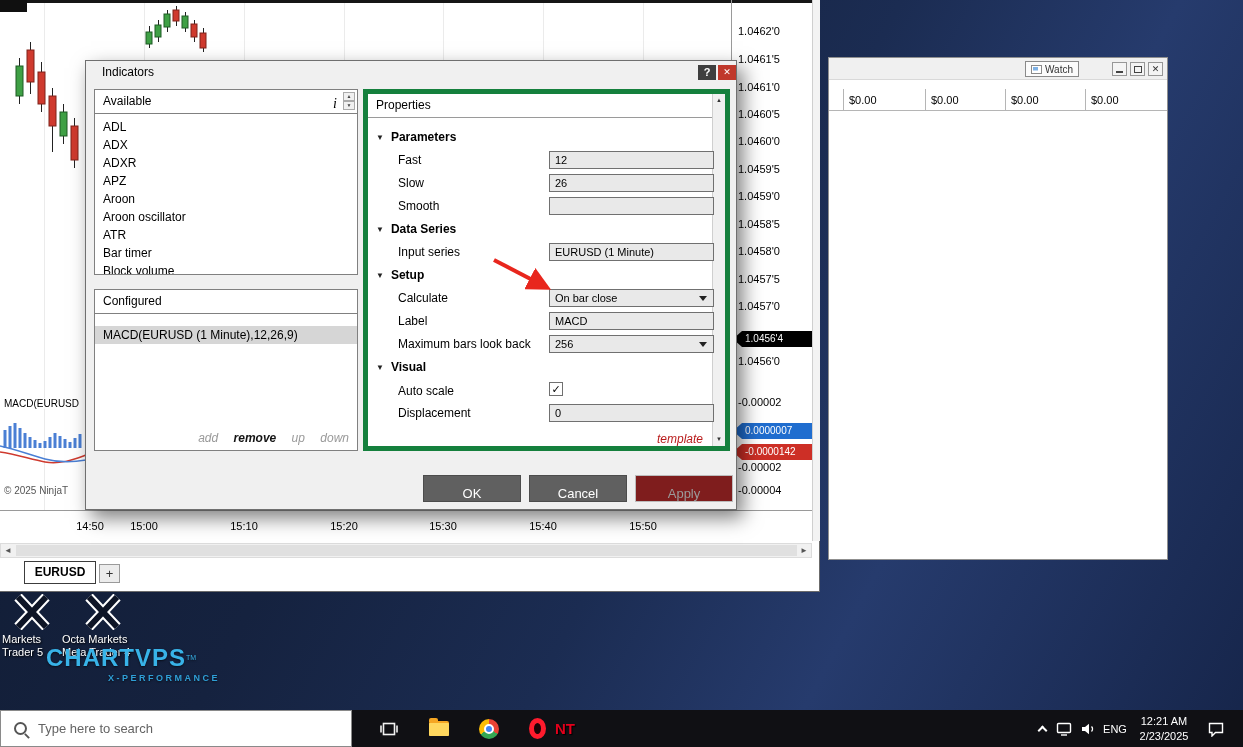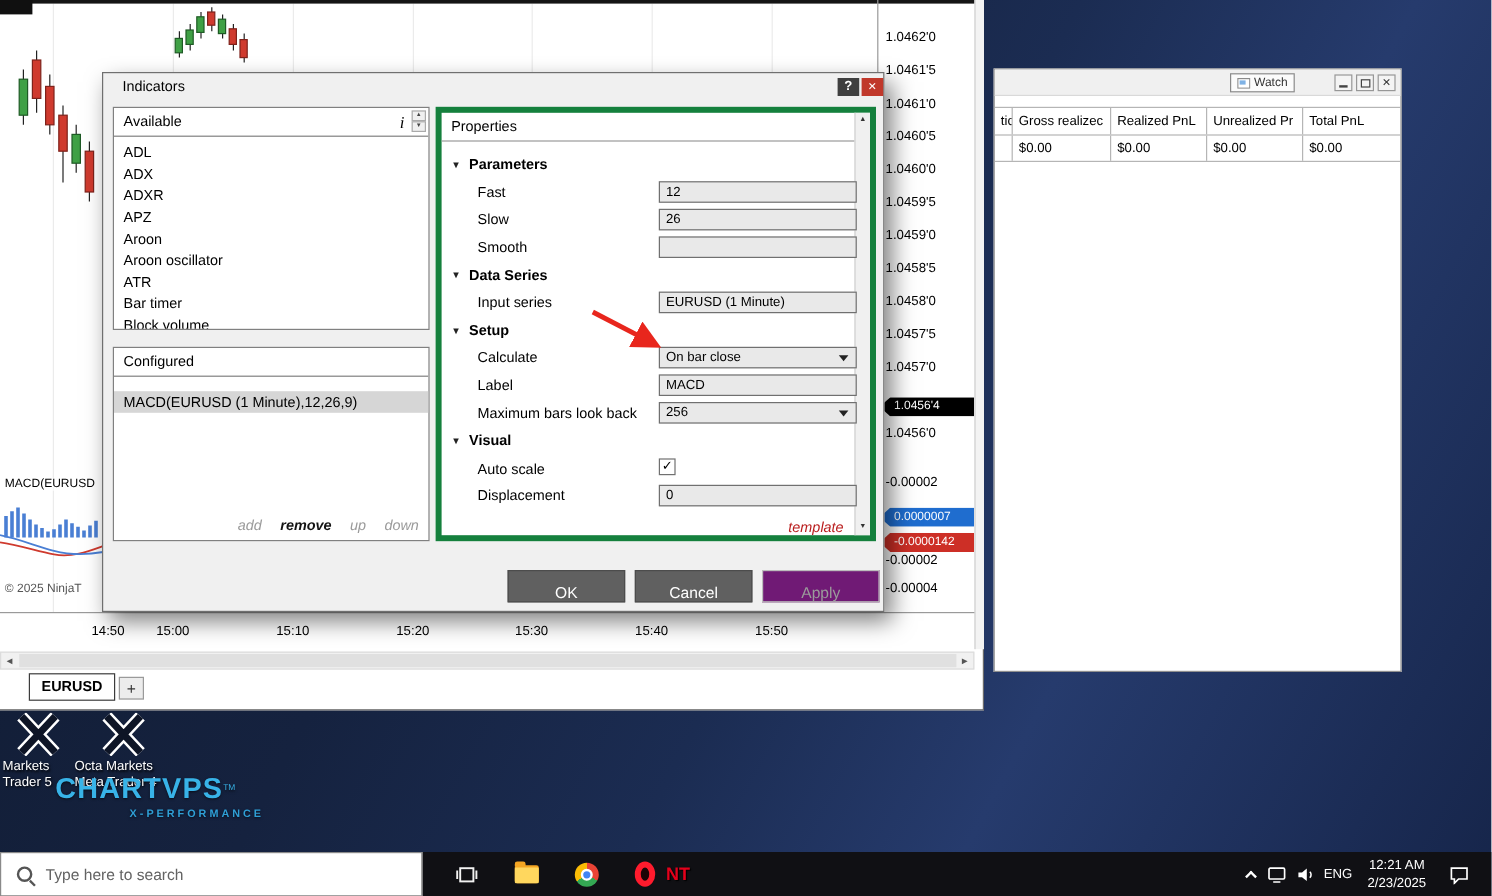--- a/index.html
+++ b/index.html
@@ -64,21 +64,21 @@
   .plabel {position:absolute; left:30px; font-size:12px; color:#000; white-space:nowrap;}
   .pfield {position:absolute; left:181px; width:165px; height:18px; background:#e9e9e9;
            border:1px solid #707070; font-size:11px; line-height:16px; padding-left:5px; color:#000;}
   .pfield.dd::after {content:""; position:absolute; right:6px; top:6px; border-left:4px solid transparent;
            border-right:4px solid transparent; border-top:5px solid #222;}
   .pcheck {position:absolute; left:181px; width:14px; height:14px; background:#fff; border:1px solid #707070;
            font-size:11px; line-height:12px; text-align:center;}
   #template-link {position:absolute; right:22px; top:338px; font-style:italic; font-size:12px; color:#b91c1c;}
   .dlg-btn {position:absolute; top:414px; width:98px; height:27px; background:#606060; border:1px solid #4c4c4c;
             color:#fff; font-size:13px; display:flex; align-items:flex-end; justify-content:center;}
-  .dlg-btn.disabled {background:#701a75; border-color:#bcbcbc; color:#9b9b9b;}
+  .dlg-btn.disabled {background:#7f1d1d; border-color:#bcbcbc; color:#9b9b9b;}
 
   
   #watch-window {left:828px; top:57px; width:340px; height:503px; background:#fff; border:1px solid #8f8f8f;}
   #watch-titlebar {position:absolute; left:0; top:0; width:100%; height:22px; background:#f0f0f0;
                    border-bottom:1px solid #d9d9d9;}
   #watch-btn {position:absolute; right:88px; top:3px; height:16px; border:1px solid #8a8a8a; background:#fbfbfb;
               font-size:10px; display:flex; align-items:center; gap:3px; padding:0 5px; color:#333;}
   .cap-btn {position:absolute; top:4px; width:15px; height:14px; border:1px solid #979797; background:#f4f4f4;
             text-align:center; font-size:9px; line-height:12px; color:#333;}
   .cap-btn .minbar {width:7px; height:2px; background:#444; margin:8px auto 0;}
@@ -248,27 +248,20 @@
       </div>
       <div class="cap-btn" style="right:40px">
           <div class="minbar"></div>
         </div>
       <div class="cap-btn" style="right:22px">
           <div class="maxbox"></div>
         </div>
       <div class="cap-btn" style="right:4px"><span>✕</span></div>
     </div>
     <div class="abs" style="left:0;top:31px;width:338px">
-      <div class="wrow" style="height:24px;border-top:1px solid #b5b5b5">
-        <div class="wcell" style="width:15px">tic</div>
-        <div class="wcell" style="width:82px">Gross realizec</div>
-        <div class="wcell" style="width:80px">Realized PnL</div>
-        <div class="wcell" style="width:80px">Unrealized Pr</div>
-        <div class="wcell" style="width:81px;border-right:none">Total PnL</div>
-      </div>
       <div class="wrow" style="height:22px">
         <div class="wcell" style="width:15px"></div>
         <div class="wcell" style="width:82px">$0.00</div>
         <div class="wcell" style="width:80px">$0.00</div>
         <div class="wcell" style="width:80px">$0.00</div>
         <div class="wcell" style="width:81px;border-right:none">$0.00</div>
       </div>
     </div>
   </div>
 

